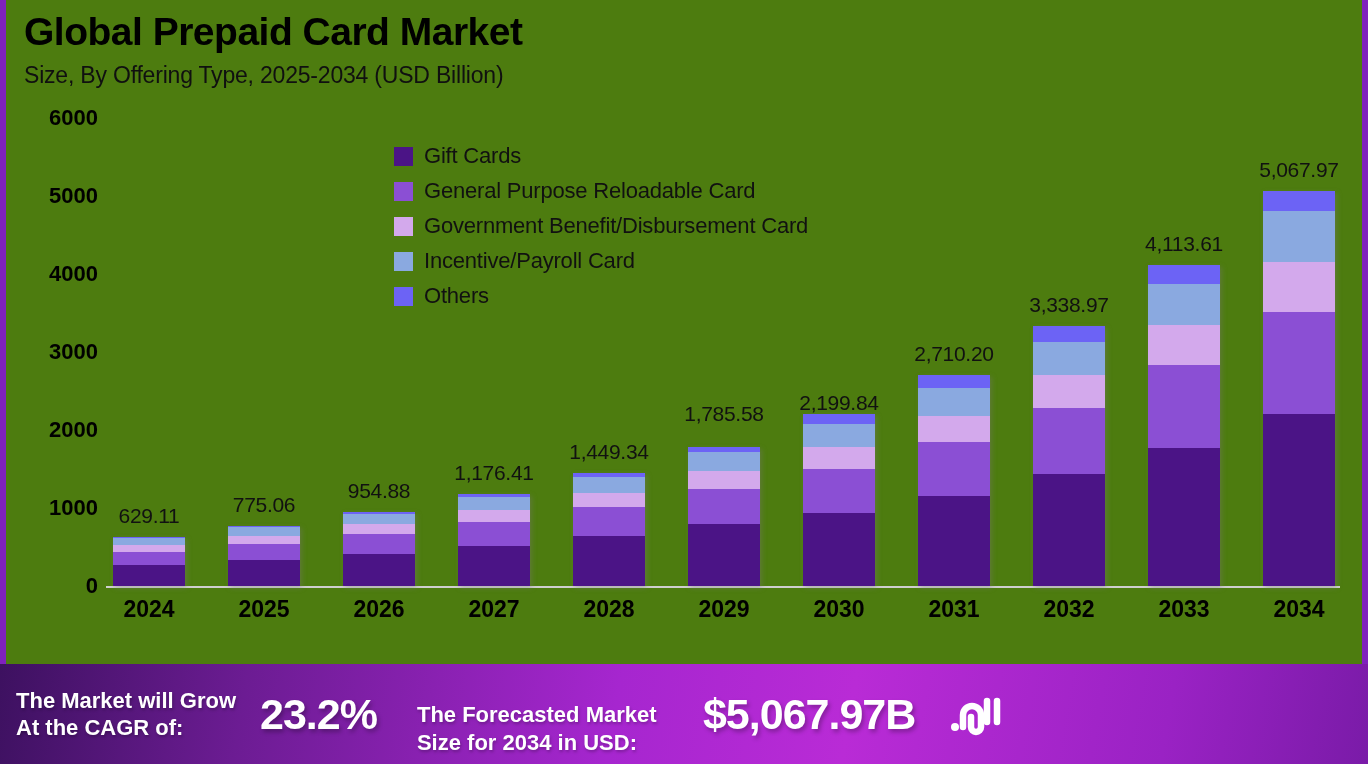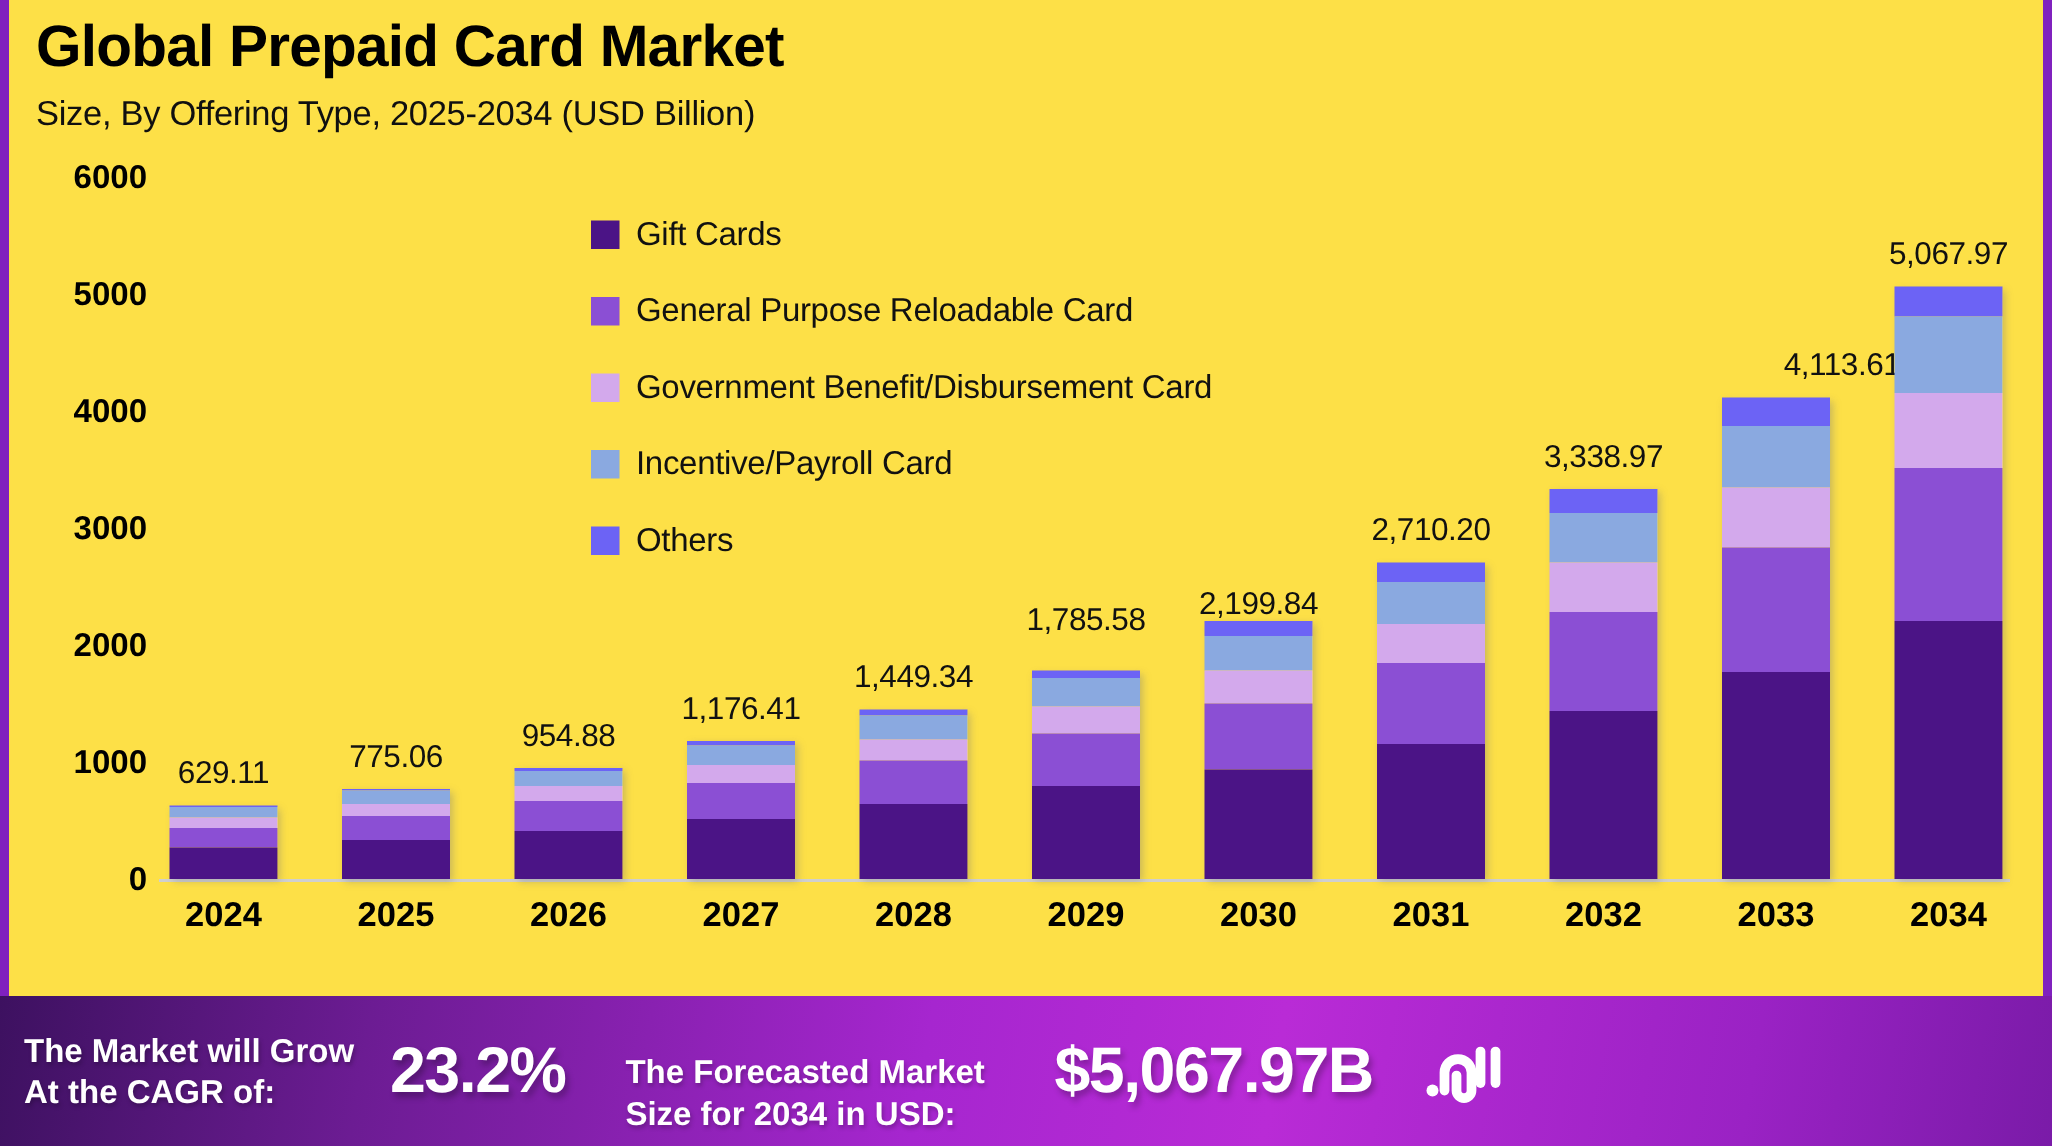--- a/index.html
+++ b/index.html
@@ -10,21 +10,21 @@
     height: 764px;
     overflow: hidden;
     background: #ffffff;
     font-family: "Liberation Sans", sans-serif;
   }
 
   #infographic {
     position: relative;
     width: 1368px;
     height: 764px;
-    background: #fde047;
+    background: #4d7c0f;
     border-left: 6px solid #8021BE;
     border-right: 6px solid #8021BE;
   }
 
   
   .header { padding: 12px 0 0 18px; }
 
   .chart-title {
     font-size: 39px;
     font-weight: bold;
@@ -134,21 +134,21 @@
     color: #000;
   }
 
   
   .legend {
     position: absolute;
     left: 388px;
     top: 25px;
     display: flex;
     flex-direction: column;
-    gap: 25px;
+    gap: 9px;
   }
   .legend-item {
     display: flex;
     align-items: center;
     gap: 11px;
   }
   .legend-swatch {
     width: 19px;
     height: 19px;
     flex: 0 0 19px;
@@ -327,21 +327,21 @@
           <div class="bar-total-label" style="bottom: 269.44px;">3,338.97</div>
           <div class="bar-stack" style="height: 260.44px;">
             <div class="seg" title="Others 2032" style="height: 15.912px; background: rgb(108, 99, 245);"></div>
             <div class="seg" title="Incentive/Payroll Card 2032" style="height: 33.384px; background: rgb(138, 169, 224);"></div>
             <div class="seg" title="Government Benefit/Disbursement Card 2032" style="height: 32.76px; background: rgb(211, 169, 236);"></div>
             <div class="seg" title="General Purpose Reloadable Card 2032" style="height: 66.69px; background: rgb(139, 79, 212);"></div>
             <div class="seg" title="Gift Cards 2032" style="height: 111.696px; background: rgb(75, 20, 134);"></div>
           </div>
         </div>
         <div class="bar-col">
-          <div class="bar-total-label" style="bottom: 329.862px; margin-left: 44px;">4,113.61</div>
+          <div class="bar-total-label" style="bottom: 329.862px;">4,113.61</div>
           <div class="bar-stack" style="height: 320.862px;">
             <div class="seg" title="Others 2033" style="height: 18.4548px; background: rgb(108, 99, 245);"></div>
             <div class="seg" title="Incentive/Payroll Card 2033" style="height: 41.106px; background: rgb(138, 169, 224);"></div>
             <div class="seg" title="Government Benefit/Disbursement Card 2033" style="height: 40.56px; background: rgb(211, 169, 236);"></div>
             <div class="seg" title="General Purpose Reloadable Card 2033" style="height: 82.29px; background: rgb(139, 79, 212);"></div>
             <div class="seg" title="Gift Cards 2033" style="height: 138.45px; background: rgb(75, 20, 134);"></div>
           </div>
         </div>
         <div class="bar-col">
           <div class="bar-total-label" style="bottom: 404.302px;">5,067.97</div>

